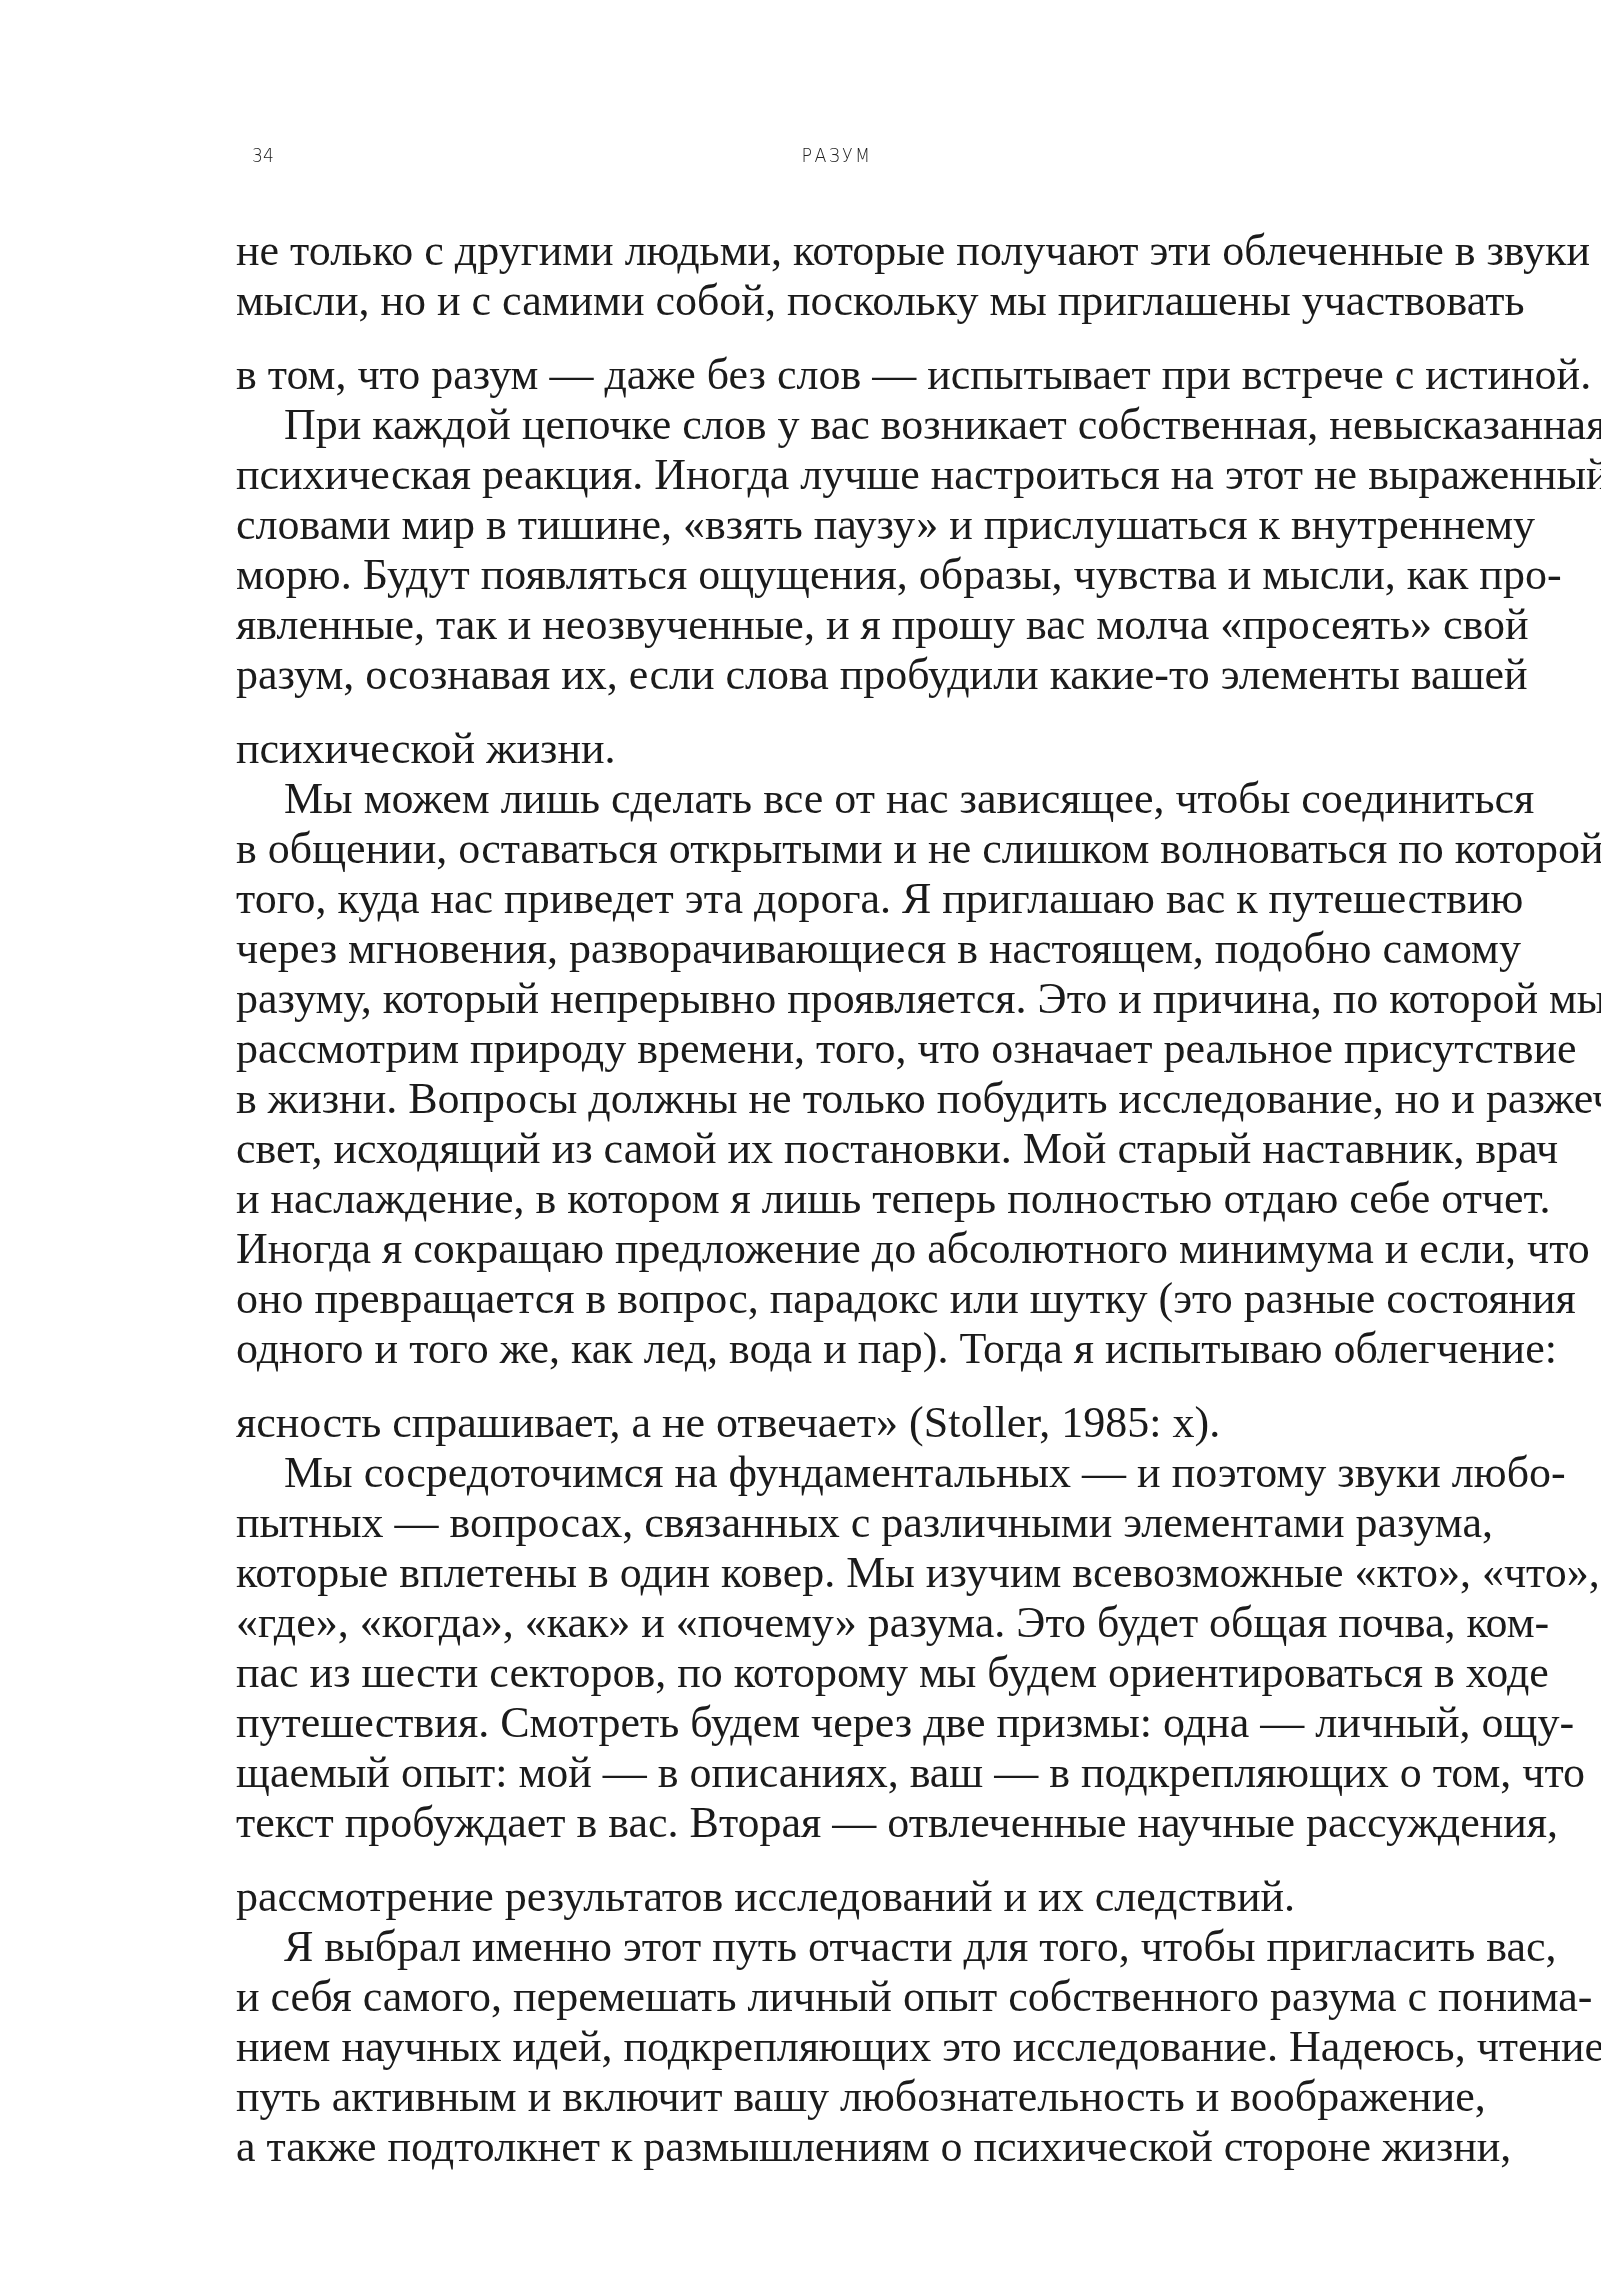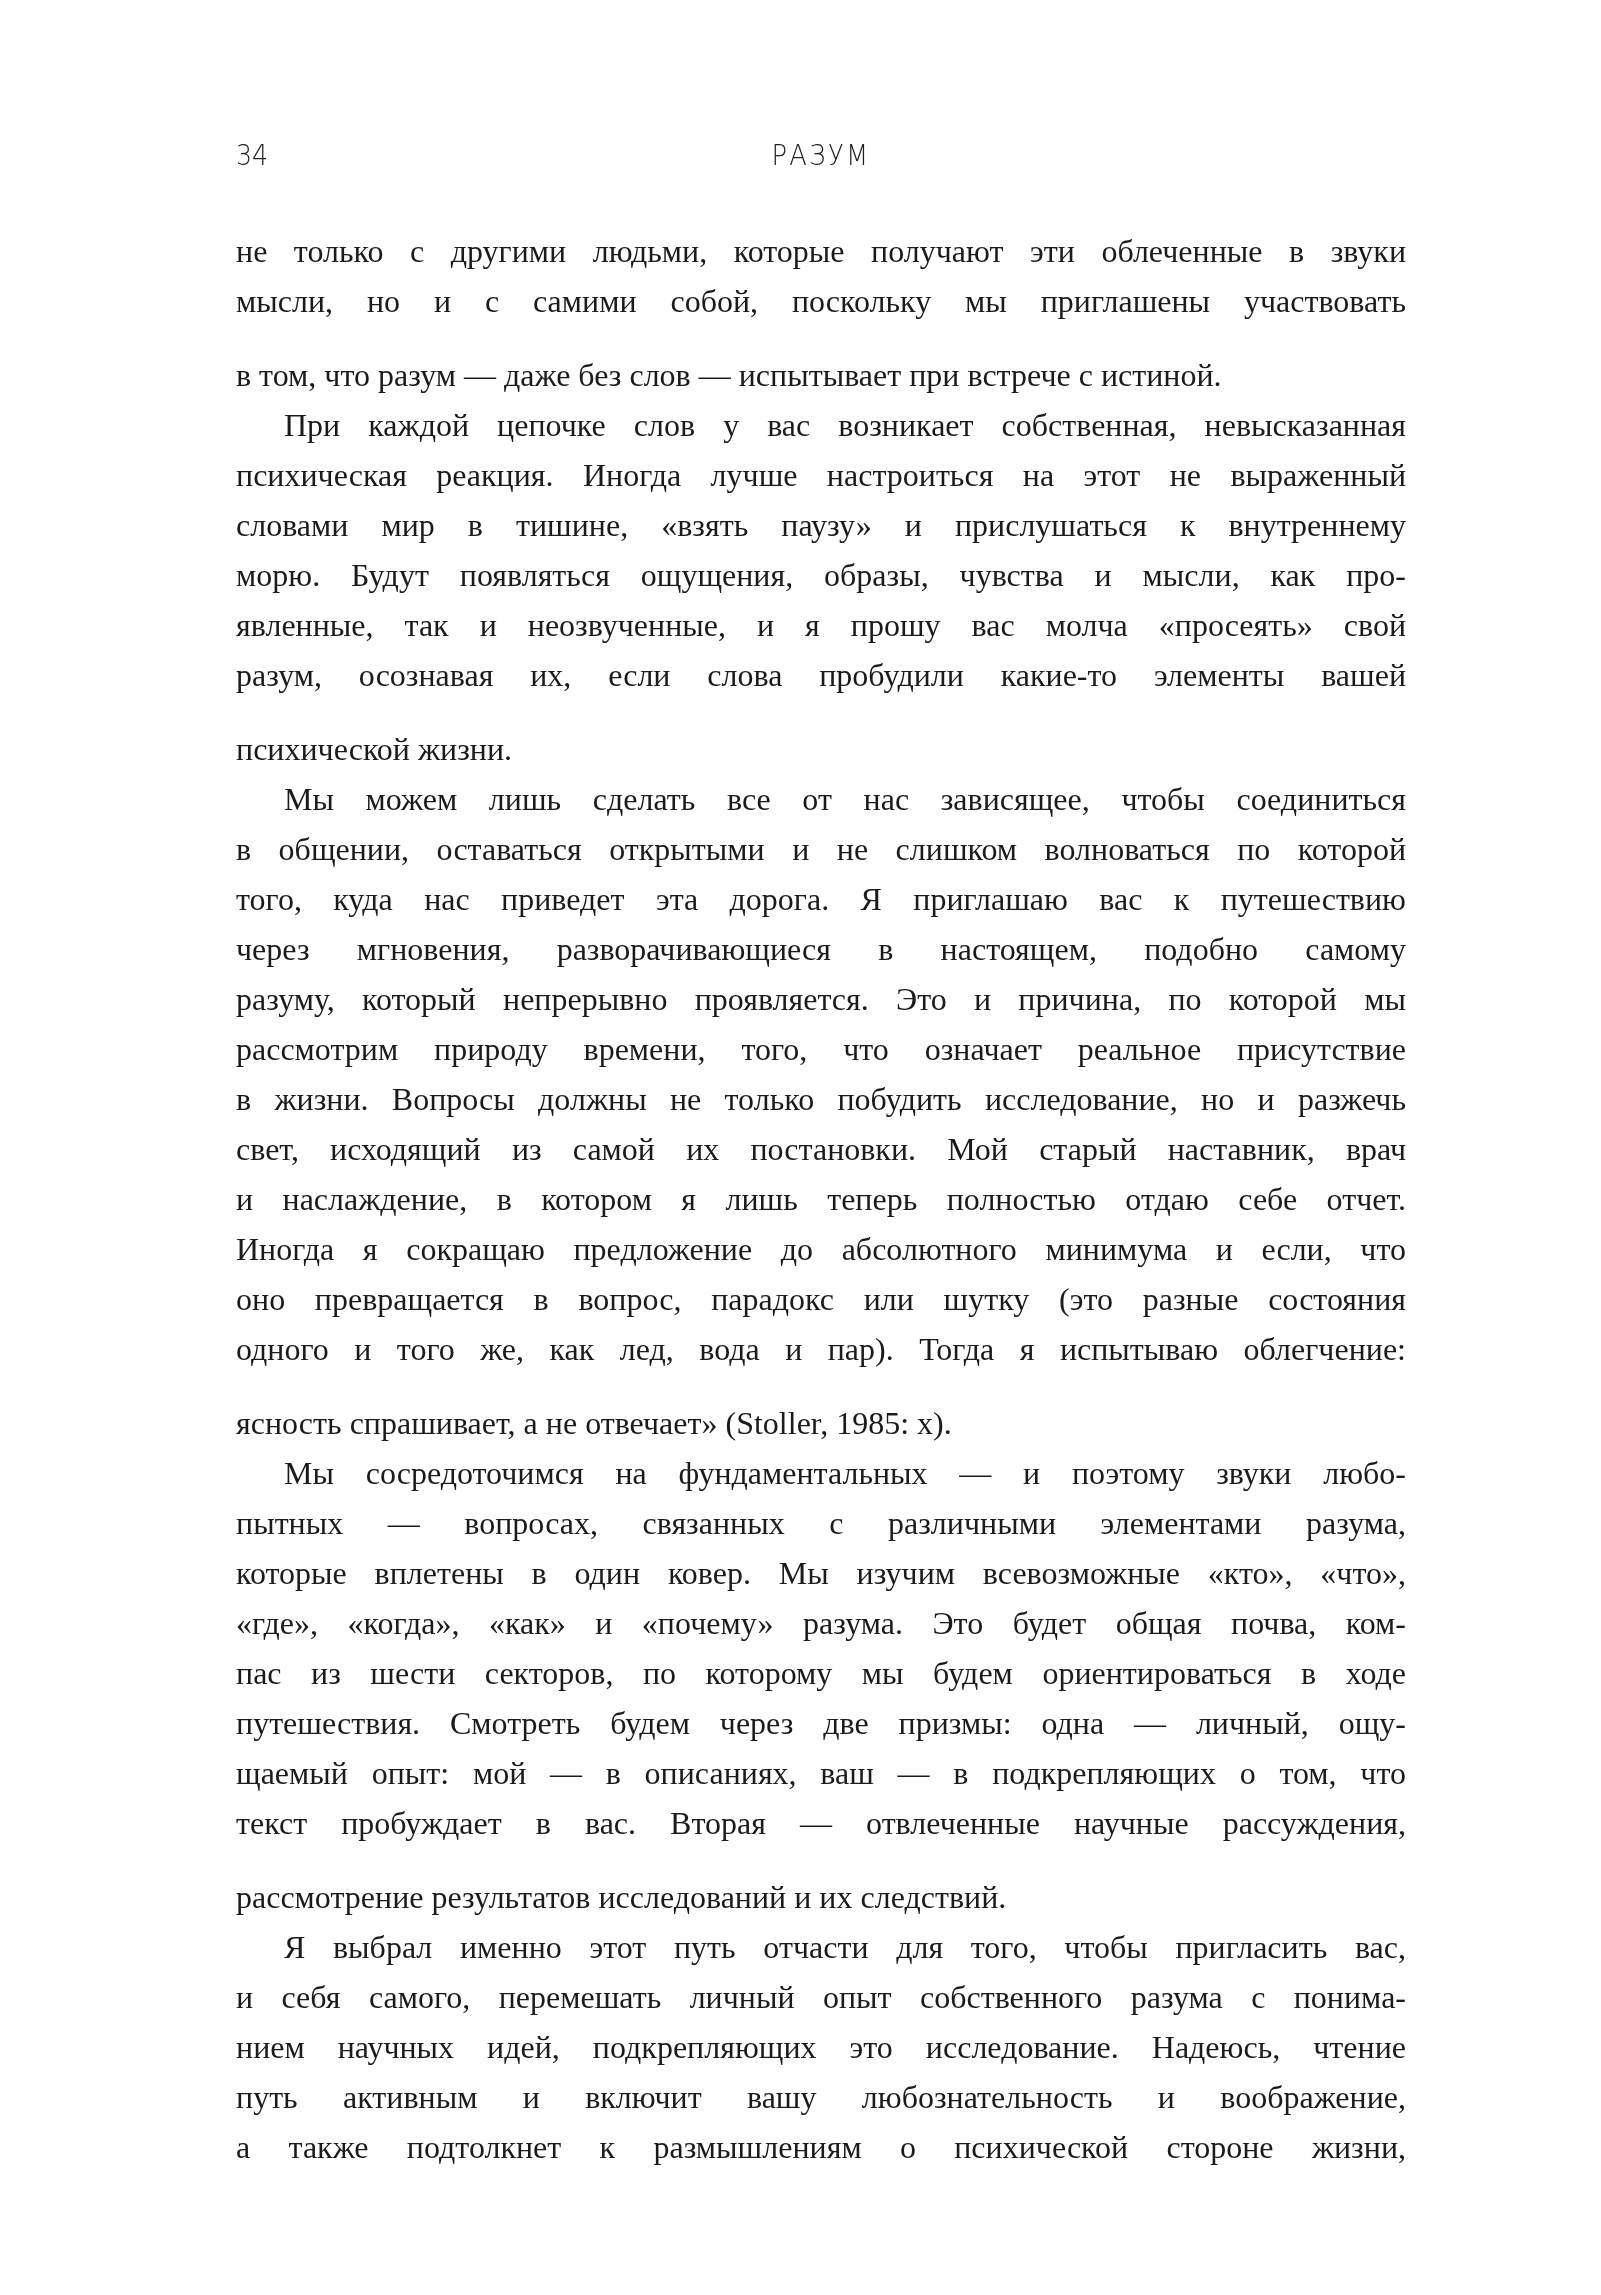--- a/index.html
+++ b/index.html
@@ -15,28 +15,28 @@
     }
     .page {
       position: absolute;
       left: 0; top: 0;
       width: 1602px;
       height: 2295px;
       background: #ffffff;
     }
     .running-head {
       position: absolute;
-      left: 236px;
+      left: 252px;
       width: 1170px;
       top: 139px;
       height: 33px;
       font-family: "DejaVu Sans", sans-serif;
       font-weight: 300;
       color: #222222;
-      font-size: 28px;
+      font-size: 19px;
       line-height: 33px;
     }
     .page-number {
       position: absolute;
       left: 0;
       top: 0;
       letter-spacing: 0px;
       font-family: "DejaVu Sans", sans-serif;
       transform: scaleX(0.9);
       transform-origin: left center;
@@ -50,21 +50,21 @@
       letter-spacing: 2.5px;
       transform: scaleX(0.92);
       transform-origin: center center;
     }
     .body-text {
       position: absolute;
       left: 236px;
       top: 226px;
       width: 1170px;
       font-family: "Liberation Serif", "DejaVu Serif", serif;
-      font-size: 32px;
+      font-size: 44px;
       color: #1b1b1b;
     }
     .line {
       display: block;
       height: 50px;
       line-height: 50px;
       white-space: nowrap;
       text-align: justify;
       text-align-last: justify;
       overflow: visible;

